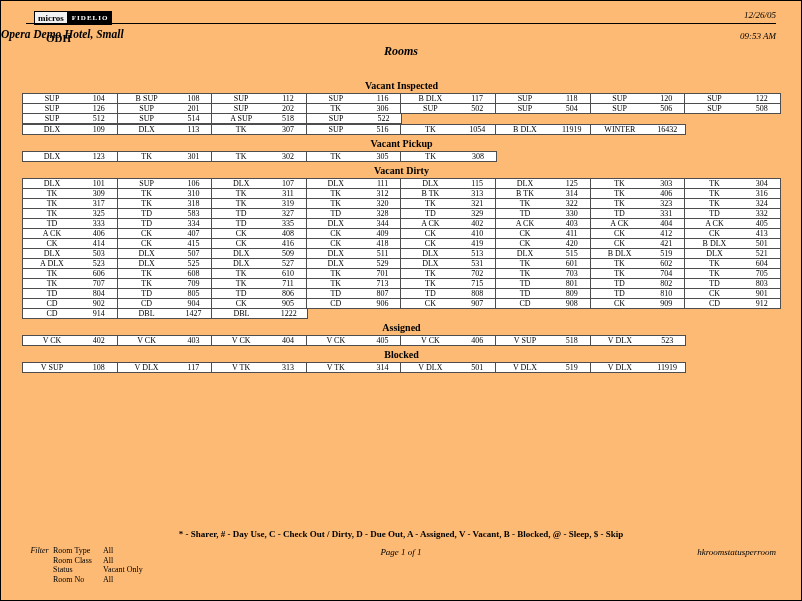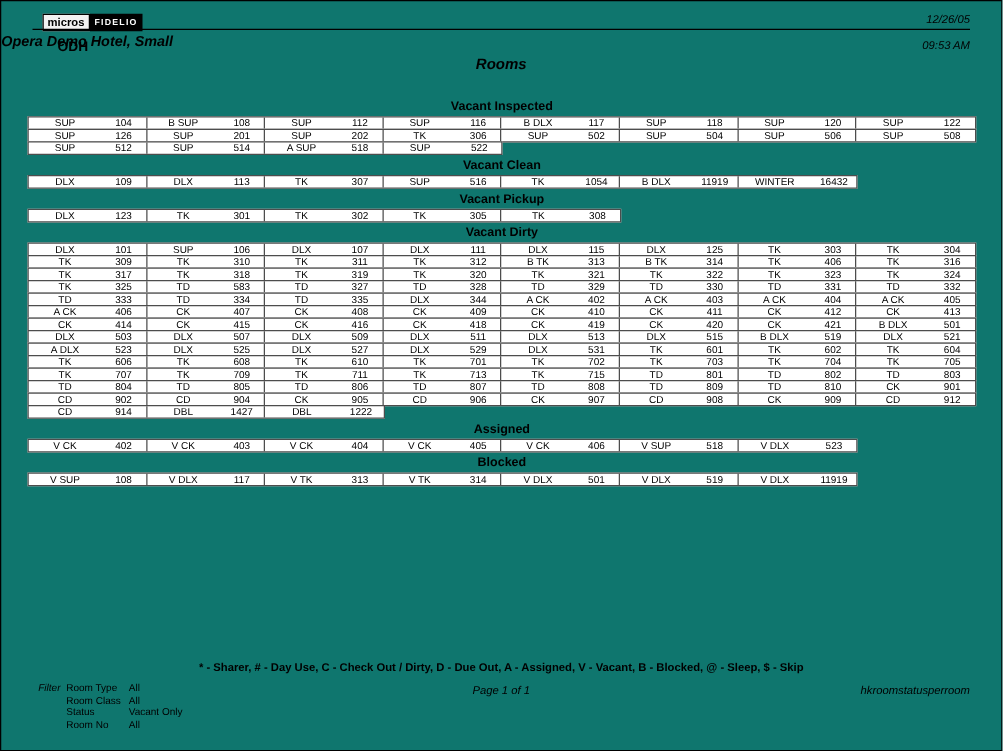--- a/index.html
+++ b/index.html
@@ -1,19 +1,19 @@
 <!DOCTYPE html>
 <html><head>
 <meta charset="utf-8">
 <style>
   html,body{margin:0;padding:0;background:#fff;}
   .page{
     position:relative;width:802px;height:601px;box-sizing:border-box;
-    background:#0f766e;border:1px solid #000;overflow:hidden;color:#000;
-    font-family:Liberation Sans, sans-serif;
+    background:#fdba74;border:1px solid #000;overflow:hidden;color:#000;
+    font-family:Liberation Serif, serif;
   }
   
   .logo{position:absolute;left:33px;top:10px;display:flex;height:14px;align-items:stretch;}
   .logo-micros{background:#f2f2f2;border:1px solid #000;color:#000;font-weight:bold;
     font-size:9px;line-height:12px;padding:0 3px;}
   .logo-fidelio{background:#000;color:#fff;font-weight:bold;font-size:7px;letter-spacing:1px;
     display:flex;align-items:center;padding:0 4px;}
   .hotel-code{position:absolute;left:45px;top:31px;font-weight:bold;font-size:11px;}
   .page-title{position:absolute;left:0;right:0;top:8px;text-align:left;
     font-weight:bold;font-style:italic;font-size:11.5px;margin-top:19px;}
@@ -145,21 +145,20 @@
               <span class="cell-num">518</span>
             </div>
             <div class="room-cell">
               <span class="cell-type">SUP</span>
               <span class="cell-num">522</span>
             </div>
           </div>
         </div>
       </div>
       <div>
-        <div class="section-title">Vacant Clean</div>
         <div class="room-rows">
           <div class="room-row">
             <div class="room-cell">
               <span class="cell-type">DLX</span>
               <span class="cell-num">109</span>
             </div>
             <div class="room-cell">
               <span class="cell-type">DLX</span>
               <span class="cell-num">113</span>
             </div>

